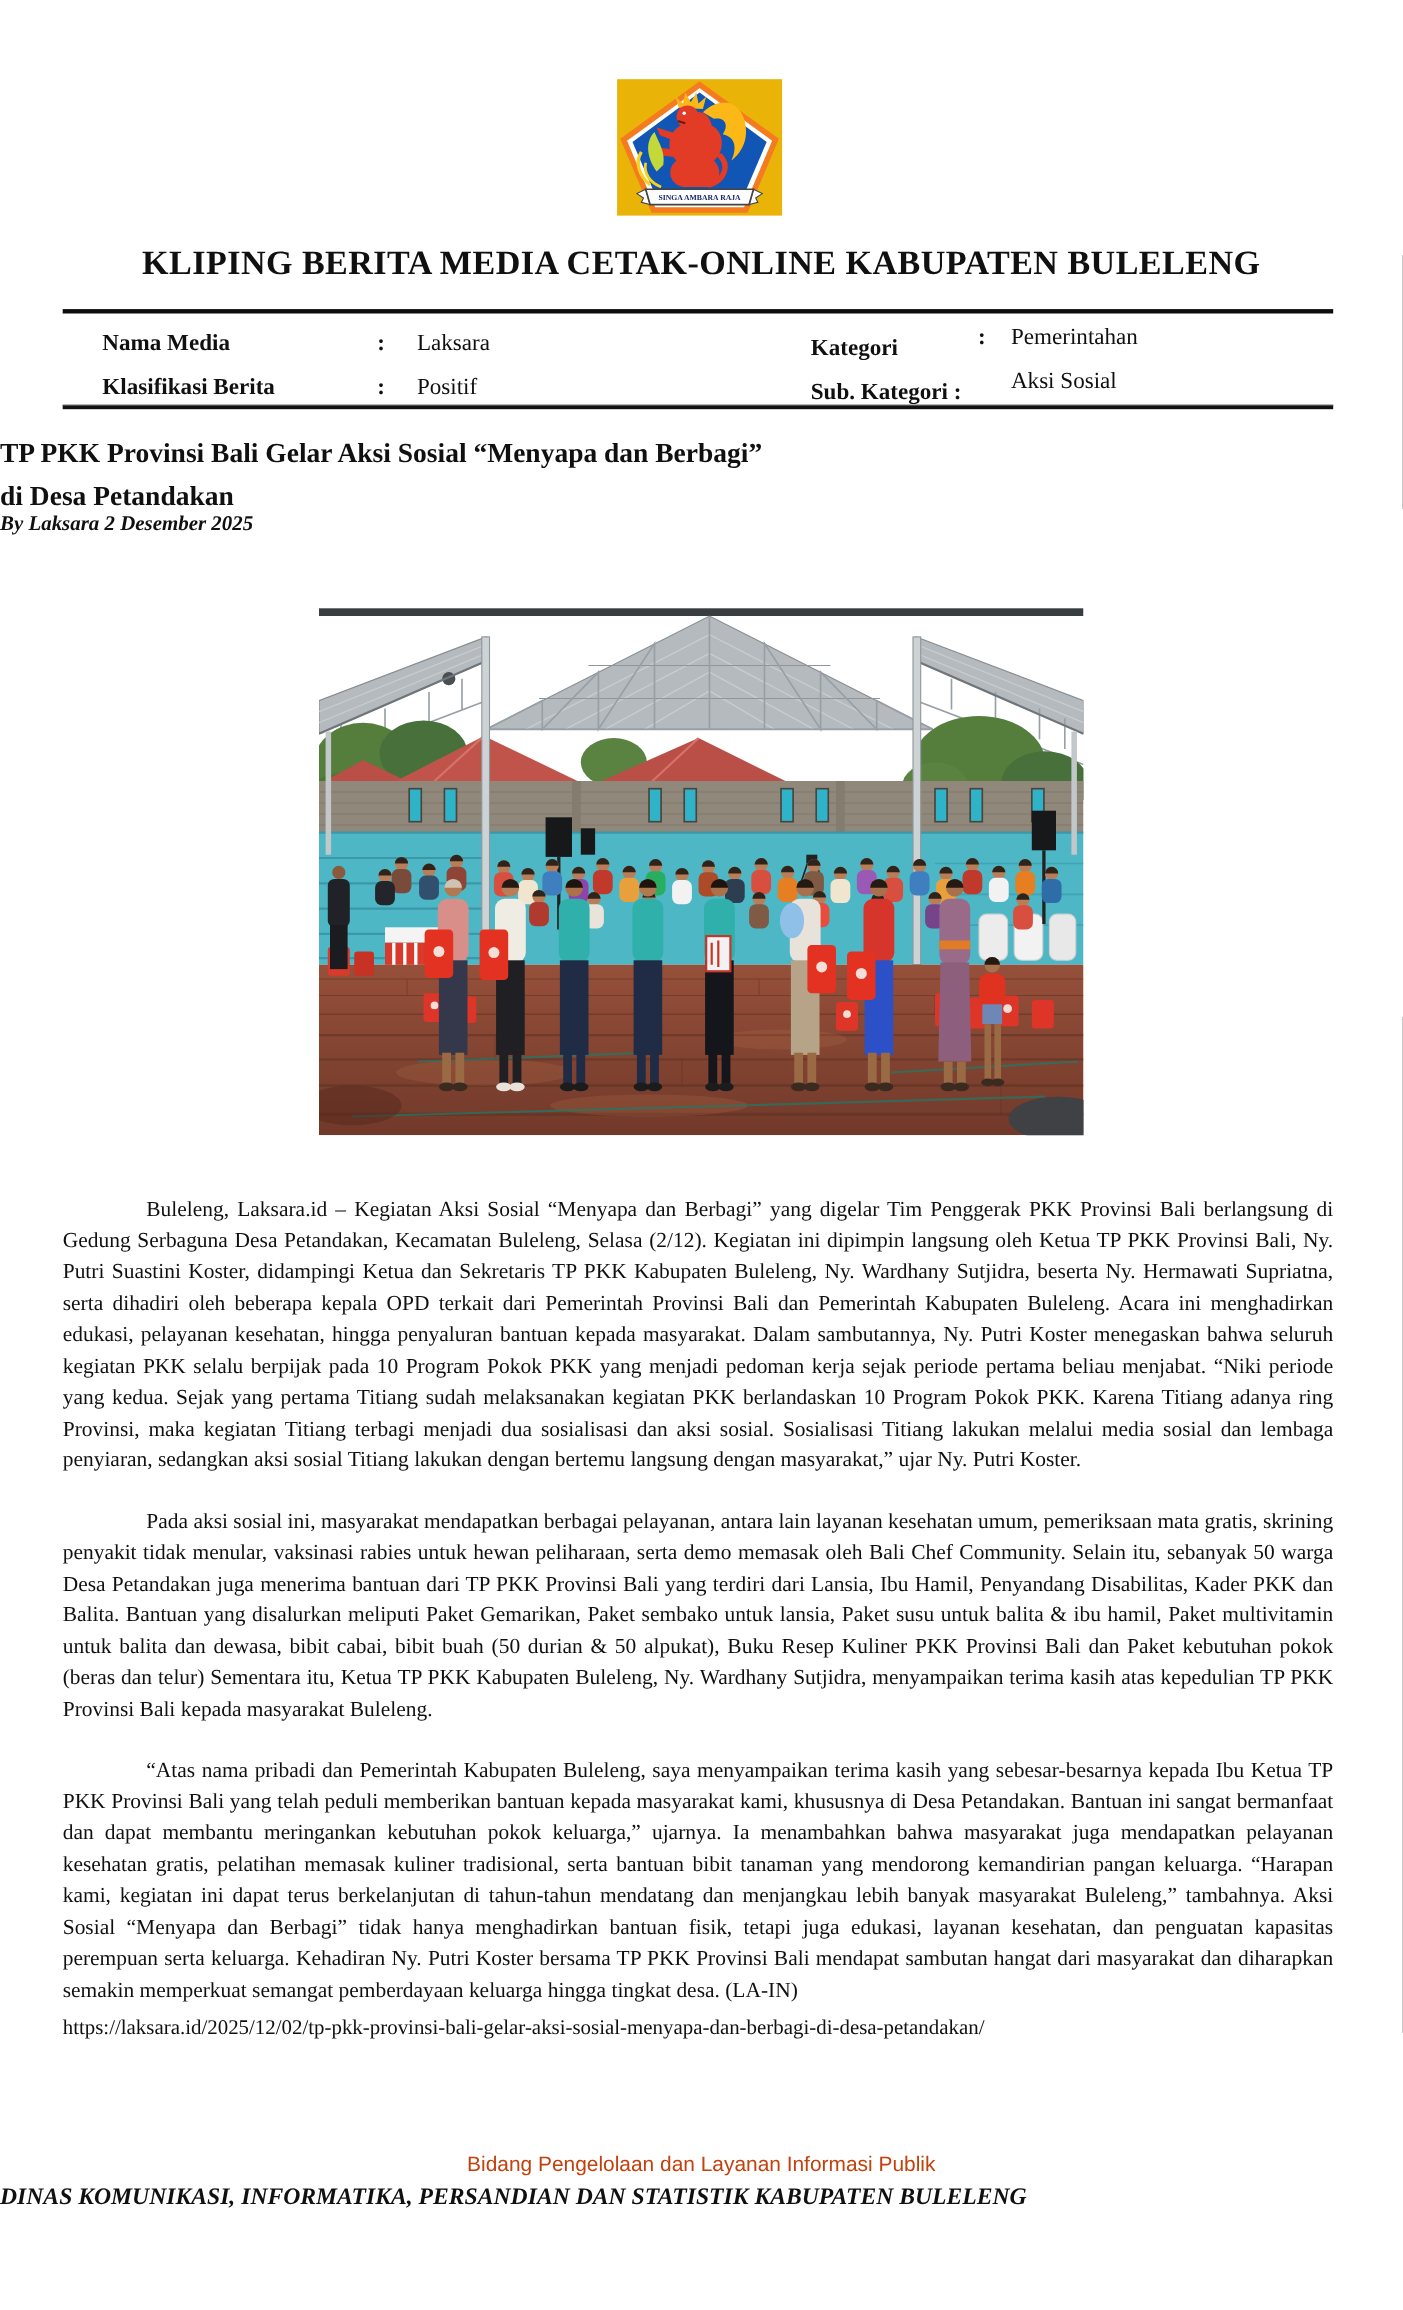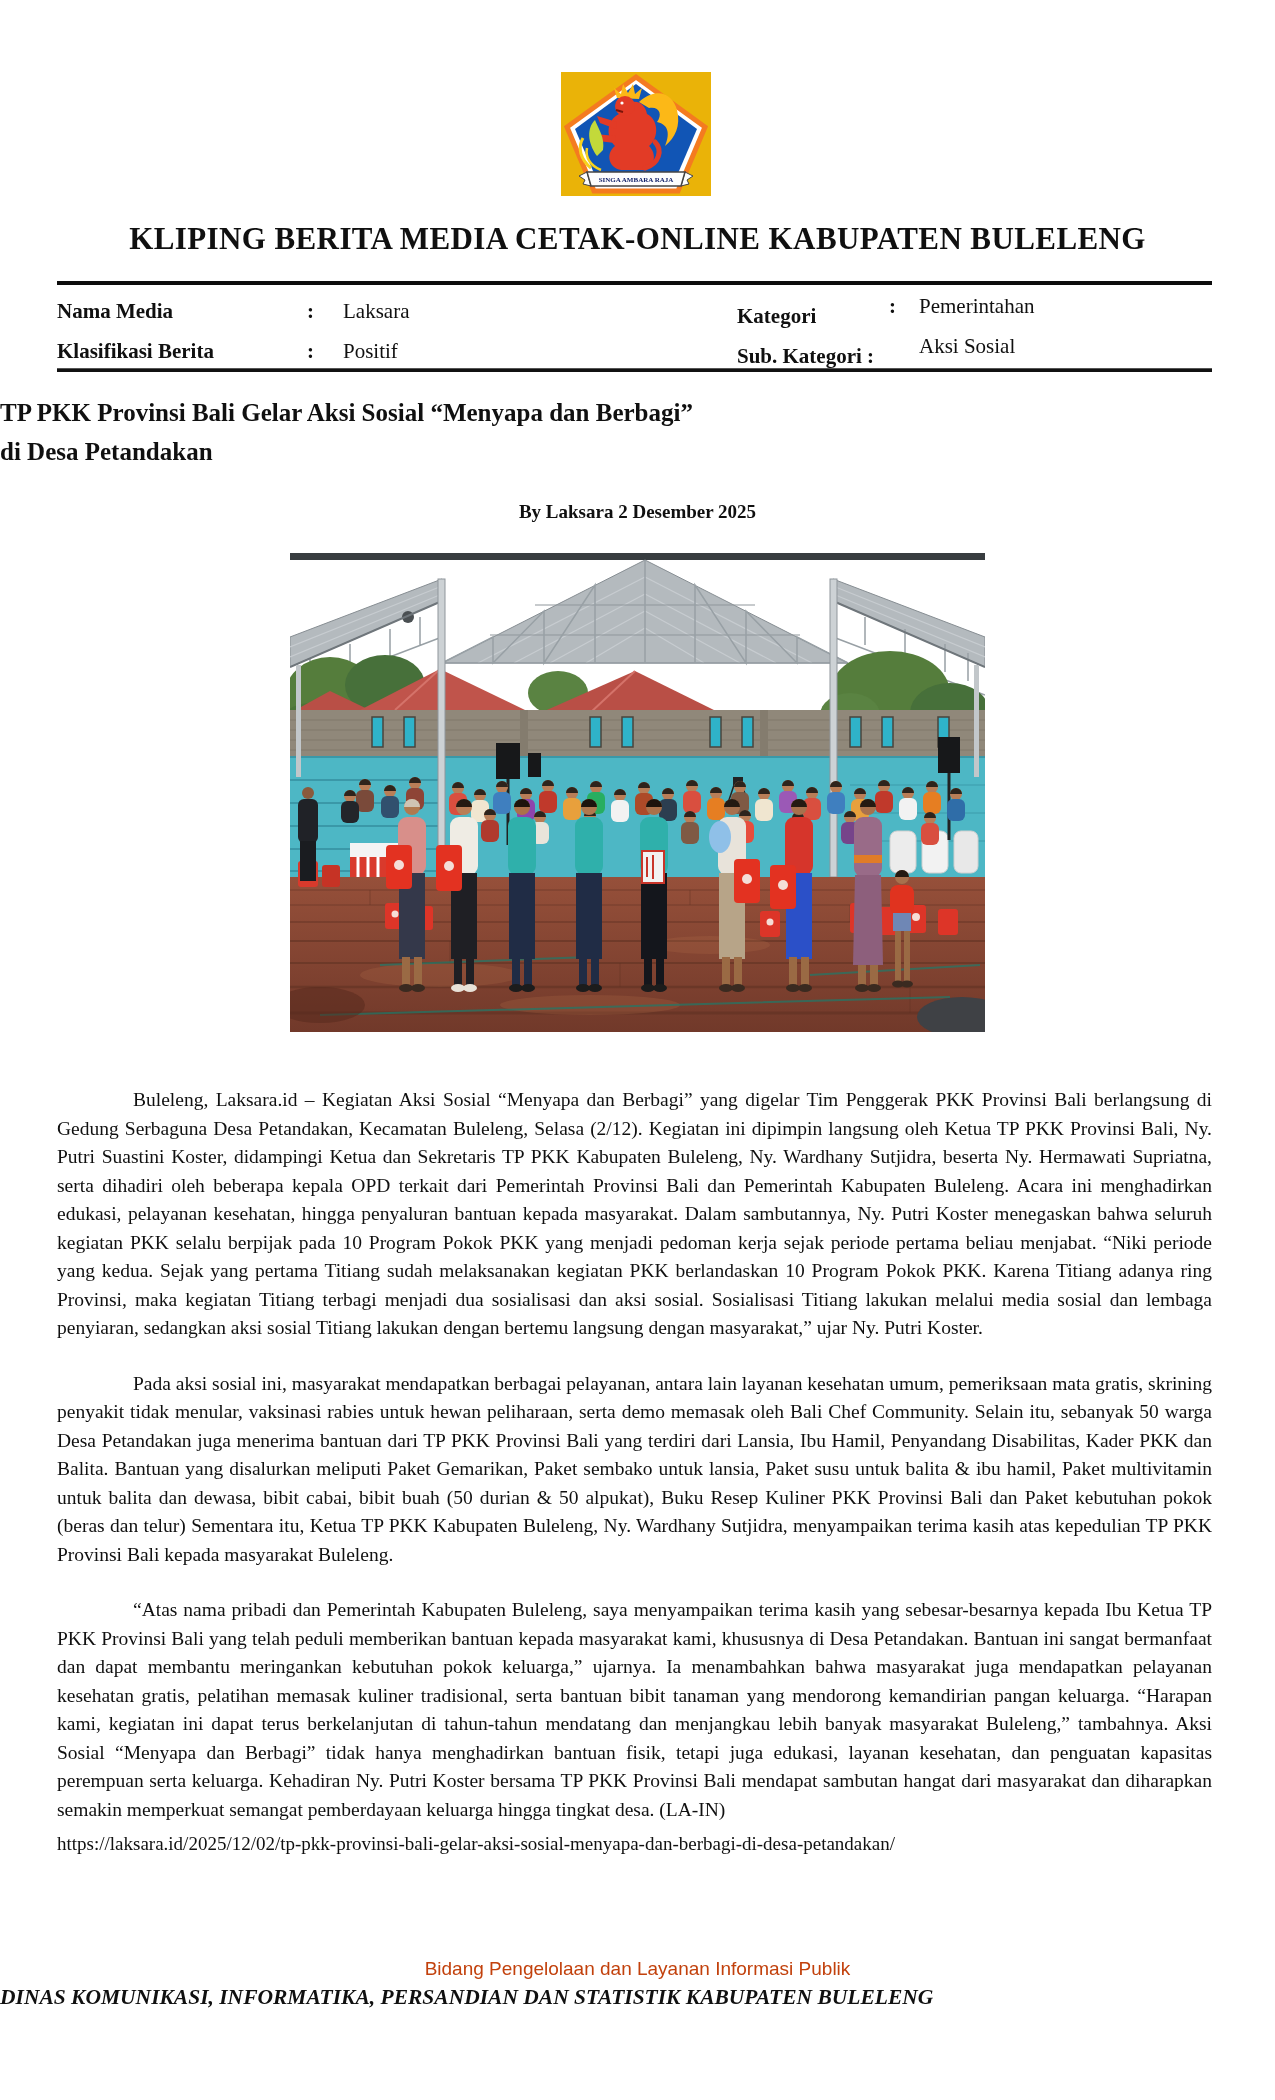--- a/index.html
+++ b/index.html
@@ -12,31 +12,31 @@
   .hdr-title{position:absolute;top:221px;left:0;width:100%;text-align:center;
              font-weight:bold;font-size:31px;letter-spacing:.4px;white-space:nowrap;}
 
   .rule-thick{position:absolute;left:57px;width:1155px;height:4px;background:#0d0d0d;}
   .rule-thin{position:absolute;left:57px;width:1155px;height:3px;background:#111;
              border-top:1px solid #555;}
 
   .meta{position:absolute;top:291px;left:57px;width:1155px;font-size:21px;}
   .meta-row{display:flex;height:40px;align-items:center;}
   .m-left{display:flex;width:680px;}
-  .m-left .m-label{width:250px;font-weight:bold;}
+  .m-left .m-label{width:250px;font-weight:bold;margin-left:36px;}
   .m-left .m-sep{width:36px;font-weight:bold;}
   .m-right{display:flex;flex:1;}
   .m-right .m-label{min-width:152px;font-weight:bold;white-space:nowrap;margin-top:10px;}
   .m-right .m-label.wide{min-width:182px;}
   .m-right .m-sep{width:30px;font-weight:bold;}
 
   .art-title{position:absolute;top:393px;left:0;width:100%;text-align:left;
              font-weight:bold;font-size:25px;line-height:39px;}
-  .byline{position:absolute;top:501px;left:0;width:100%;text-align:center;
-          font-weight:bold;font-size:19px;}
+  .byline{position:absolute;top:466px;left:0;width:100%;
+          font-weight:bold;font-size:19px;font-style:italic;}
 
   .photo{position:absolute;left:290px;top:545px;width:695px;height:487px;}
   .photo svg{display:block;width:100%;height:100%;}
 
   .body-text{position:absolute;top:1086px;left:57px;width:1155px;font-size:19.5px;
              line-height:28.5px;text-align:justify;font-family:Liberation Serif, serif;}
   .body-text p{margin:0 0 27px 0;text-indent:76px;}
 
   .src-url{position:absolute;top:1833px;left:57px;width:1155px;font-weight:normal;font-size:19px;}
 

